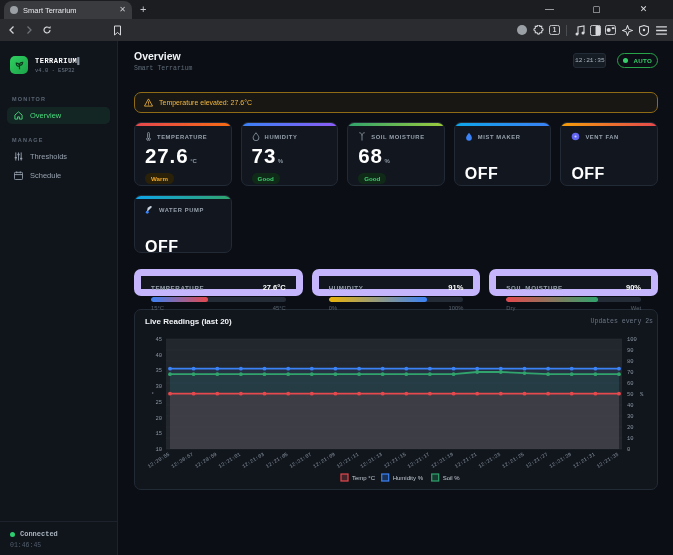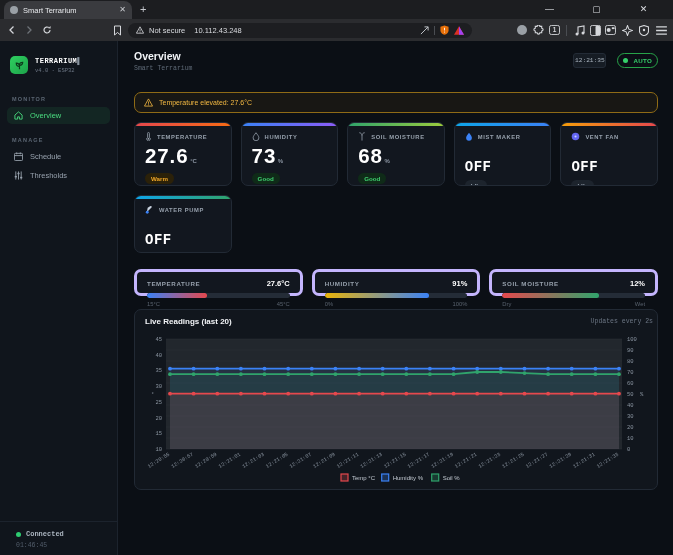--- a/index.html
+++ b/index.html
@@ -29,21 +29,21 @@
 .logo { display:flex; align-items:center; padding:15px 10px 10px 10px; }
 .logobox { width:18px; height:18px; border-radius:5px; background:linear-gradient(135deg,#2fd060,#1da24a);
   display:flex; align-items:center; justify-content:center; margin-right:7px; }
 .logoname { font-family:"Liberation Mono", monospace; font-weight:bold; font-size:7px; color:#fff; letter-spacing:0.5px;}
 .logover { font-family:"Liberation Mono", monospace; font-size:5.5px; color:#6b7583; margin-top:2px;}
 .navsec { font-size:5.5px; font-weight:bold; letter-spacing:1.2px; color:#5b6673; padding:12px 12px 4px 12px; }
 .navitem { display:flex; align-items:center; margin:1px 7px; padding:4px 7px; border-radius:5px;
   color:#97a1ad; font-size:7.5px; }
 .navitem svg { margin-right:7px; }
 .navitem.active { background:rgba(46,200,94,0.1); color:#4ade80; }
-.sfoot { margin-top:auto; border-top:1px solid #1c232d; padding:8px 10px 6px 16px; }
+.sfoot { margin-top:auto; border-top:1px solid #1c232d; padding:8px 10px 6px 10px; }
 .conn { display:flex; align-items:center; font-family:"Liberation Mono",monospace; font-weight:bold; font-size:7px; color:#aab4bf; }
 .conn .dot { width:5px; height:5px; background:#2ecc71; border-radius:50%; margin-right:5px; }
 .uptime { font-family:"Liberation Mono",monospace; font-size:6.5px; color:#525d6b; margin-top:4px; }
 
 .main { flex:1; padding:9px 15px 0 16px; background:#0b0f15; }
 .hdr { display:flex; align-items:flex-start; }
 .h1 { font-size:10.5px; font-weight:bold; color:#f2f4f7; }
 .sub { font-family:"Liberation Mono",monospace; font-size:6.5px; color:#5f6a77; margin-top:3px;}
 .hdr-right { margin-left:auto; display:flex; align-items:center; margin-top:3px; }
 .clock { font-family:"Liberation Mono",monospace; font-size:6.2px; color:#aab4bf; background:#161c24;
@@ -56,28 +56,28 @@
   height:21px; display:flex; align-items:center; padding:0 9px; color:#f4b942; font-size:7px; }
 
 .cards { margin-top:9px; display:grid; grid-template-columns:repeat(5,1fr); gap:9px; }
 .card { background:#12171f; border:1px solid #222a35; border-radius:7px; overflow:hidden; height:64px; position:relative;}
 .card .stripe { height:3px; }
 .card .body { padding:6px 10px 0 10px; }
 .crow { display:flex; align-items:center; }
 .clabel { font-size:5.8px; font-weight:bold; letter-spacing:0.6px; color:#96a0ac; margin-left:5px;}
 .cval { font-size:20.5px; font-weight:bold; color:#ffffff; letter-spacing:0.9px; line-height:1; margin-top:5px;}
 .cval .unit { font-size:6px; color:#8c96a3; font-weight:bold; letter-spacing:0;}
-.cval.off { font-size:14px; letter-spacing:0.5px; margin-top:19px;font-family:Liberation Mono, monospace;}
+.cval.off { font-size:16px; letter-spacing:0.5px; margin-top:25px;}
 .badge { display:inline-block; font-size:6.2px; font-weight:bold; border-radius:6px; padding:2px 6px; margin-top:4px;}
 .b-warm { color:#f0a728; background:#2b2109; }
 .b-good { color:#3fcf6f; background:#0f2b18; }
 .b-idle { color:#9aa4b0; background:#1d242d; }
 
 .gauges { margin-top:16px; display:grid; grid-template-columns:repeat(3,1fr); gap:9px;}
-.gauge { background:#12171f; border:3px solid #c4b5fd; border-radius:7px; height:27px; padding:7px 10px 0 10px;}
+.gauge { background:#12171f; border:7px solid #c4b5fd; border-radius:7px; height:27px; padding:7px 10px 0 10px;}
 .grow { display:flex; align-items:center; }
 .glabel { font-size:6.2px; font-weight:bold; letter-spacing:0.6px; color:#96a0ac;}
 .gval { margin-left:auto; font-size:7.5px; font-weight:bold; color:#fff;}
 .gtrack { margin-top:5px; height:5px; border-radius:3px; background:#242c37; overflow:hidden;}
 .gfill { height:100%; border-radius:3px; }
 .gminmax { display:flex; font-size:5.8px; color:#59626e; margin-top:3px;}
 .gminmax span:last-child { margin-left:auto; }
 
 .chartpanel { margin-top:13px; background:#11161d; border:1px solid #222a35; border-radius:7px; height:181px; padding:7px 4px 0 10px;}
 .ctitle-row { display:flex; align-items:center; }
@@ -107,43 +107,20 @@
   <svg class="navic" style="margin-left:7px" width="10" height="10" viewBox="0 0 10 10">
       <path d="M3.5 1.5 L7 5 L3.5 8.5" stroke="#6e7378" stroke-width="1.3" fill="none"></path>
     </svg>
   <svg class="navic" style="margin-left:8px" width="10" height="10" viewBox="0 0 10 10">
       <path d="M8 5 A3 3 0 1 1 6.8 2.6" stroke="#d5d7db" stroke-width="1.2" fill="none"></path>
       <path d="M8.5 1 L8.6 3.4 L6.2 3.2 Z" fill="#d5d7db"></path>
     </svg>
   <svg class="navic" style="position:absolute;left:113px;top:6px" width="9" height="11" viewBox="0 0 9 11">
       <path d="M1.5 1 h6 v9 l-3 -2.5 l-3 2.5 Z" stroke="#d5d7db" stroke-width="1" fill="none"></path>
     </svg>
-  <div class="omni">
-    <svg width="8" height="8" viewBox="0 0 10 10">
-        <path d="M5 1 L9.5 9 H0.5 Z" fill="none" stroke="#dadce0" stroke-width="1"></path>
-        <rect x="4.6" y="4" width="0.9" height="2.6" fill="#dadce0"></rect>
-        <rect x="4.6" y="7.2" width="0.9" height="1" fill="#dadce0"></rect>
-      </svg>
-    <span class="txt" style="margin-left:5px;">Not secure</span>
-    <span class="txt" style="margin-left:9px">10.112.43.248</span>
-    <span style="margin-left:auto; display:flex; align-items:center;">
-      <svg width="9" height="9" viewBox="0 0 10 10">
-          <path d="M1 9 L9 1 M5 1 h4 v4" stroke="#c0c3c8" stroke-width="1.1" fill="none"></path>
-        </svg>
-      <span style="width:1px;height:9px;background:#4a4d52;margin:0 5px;"></span>
-      <svg width="9" height="10" viewBox="0 0 10 11">
-          <path d="M5 0.5 L9.5 2 V6 C9.5 8.7 7.4 10 5 10.7 C2.6 10 0.5 8.7 0.5 6 V2 Z" fill="#e8710a"></path>
-          <path d="M5 3 v3 M5 7.3 v1" stroke="#fff" stroke-width="1"></path>
-        </svg>
-      <svg style="margin-left:5px" width="10" height="9" viewBox="0 0 12 10">
-          <path d="M6 0 L12 10 H0 Z" fill="#d93025"></path>
-          <path d="M6 0 L12 10 H6 Z" fill="#a142f4"></path>
-        </svg>
-    </span>
-  </div>
   <div class="ext" style="left:517px;">
     <span style="width:10px;height:10px;border-radius:50%;background:#9aa0a6;"></span>
     <svg style="margin-left:5.5px" width="11" height="11" viewBox="0 0 12 12">
         <path d="M4.5 1.5 a1.5 1.5 0 0 1 3 0 h2 v2 a1.5 1.5 0 0 1 0 3 v2 h-2 a1.5 1.5 0 0 1 -3 0 h-2 v-2 a1.5 1.5 0 0 1 0 -3 v-2 Z" fill="none" stroke="#d5d7db" stroke-width="1.2"></path>
       </svg>
     <svg style="margin-left:5px" width="11" height="10" viewBox="0 0 12 11">
         <rect x="0.5" y="0.5" width="11" height="10" rx="2" fill="none" stroke="#d5d7db"></rect>
         <text x="6" y="8" font-size="7" font-weight="bold" fill="#d5d7db" text-anchor="middle" font-family="Liberation Sans">1</text>
       </svg>
     <span style="width:1px;height:11px;background:#4a4d52;margin-left:6.5px;"></span>
@@ -188,36 +165,36 @@
       </div>
     </div>
     <div class="navsec">MONITOR</div>
     <div class="navitem active">
       <svg width="9" height="9" viewBox="0 0 10 10">
           <path d="M1 4.5 L5 1 L9 4.5 V9 H6 V6.5 H4 V9 H1 Z" fill="none" stroke="#4ade80" stroke-width="1"></path>
         </svg>
       Overview
     </div>
     <div class="navsec" style="padding-top:12px;">MANAGE</div>
-    <div class="navitem">
-      <svg width="9" height="9" viewBox="0 0 10 10">
-          <rect x="0.5" y="1.5" width="9" height="8" rx="1" fill="none" stroke="#97a1ad" stroke-width="1"></rect>
-          <path d="M0.5 4 h9 M3 0.5 v2 M7 0.5 v2" stroke="#97a1ad" stroke-width="1"></path>
-        </svg>
-      Schedule
-    </div>
     <div class="navitem">
       <svg width="9" height="9" viewBox="0 0 10 10">
           <path d="M2 0.5 v9 M5 0.5 v9 M8 0.5 v9" stroke="#97a1ad" stroke-width="1"></path>
           <rect x="0.8" y="5.5" width="2.4" height="1.6" fill="#97a1ad"></rect>
           <rect x="3.8" y="2" width="2.4" height="1.6" fill="#97a1ad"></rect>
           <rect x="6.8" y="6.5" width="2.4" height="1.6" fill="#97a1ad"></rect>
         </svg>
       Thresholds
     </div>
+    <div class="navitem">
+      <svg width="9" height="9" viewBox="0 0 10 10">
+          <rect x="0.5" y="1.5" width="9" height="8" rx="1" fill="none" stroke="#97a1ad" stroke-width="1"></rect>
+          <path d="M0.5 4 h9 M3 0.5 v2 M7 0.5 v2" stroke="#97a1ad" stroke-width="1"></path>
+        </svg>
+      Schedule
+    </div>
     <div class="sfoot">
       <div class="conn"><span class="dot"></span>Connected</div>
       <div class="uptime">01:46:45</div>
     </div>
   </aside>
 
   <main class="main">
     <div class="hdr">
       <div>
         <div class="h1">Overview</div>
@@ -345,21 +322,21 @@
             <div class="gfill" style="width:73%;background:linear-gradient(90deg,#eab308,#3b82f6);"></div>
           </div>
         <div class="gminmax">
             <span>0%</span>
             <span>100%</span>
           </div>
       </div>
       <div class="gauge">
         <div class="grow">
             <span class="glabel">SOIL MOISTURE</span>
-            <span class="gval">12%</span>
+            <span class="gval">90%</span>
           </div>
         <div class="gtrack">
             <div class="gfill" style="width:68%;background:linear-gradient(90deg,#e5484d,#30a46c);"></div>
           </div>
         <div class="gminmax">
             <span>Dry</span>
             <span>Wet</span>
           </div>
       </div>
     </div>

